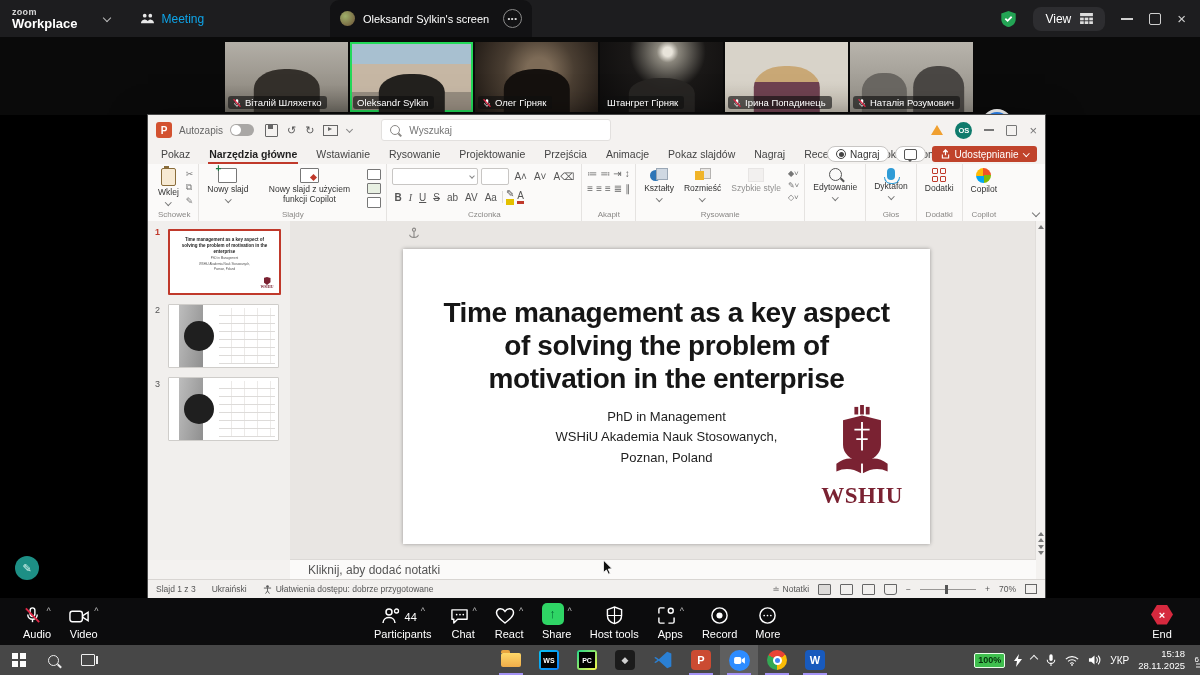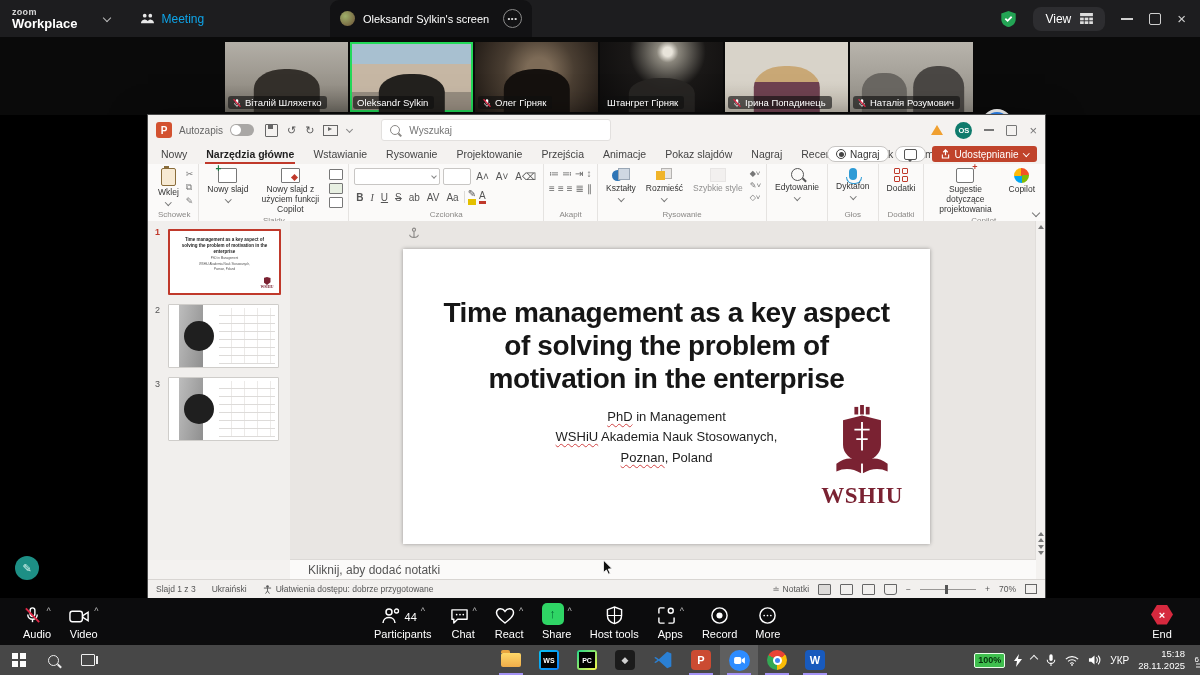--- a/index.html
+++ b/index.html
@@ -116,21 +116,21 @@
   .band{position:absolute;left:10px;top:0;width:24px;height:100%;background:linear-gradient(100deg,#bdbdbd,#8f8f8f)}
   .circ{position:absolute;left:15px;top:16px;width:30px;height:30px;border-radius:50%;background:#1f1f1f}
   .tbl{position:absolute;left:50px;right:3px;top:3px;bottom:3px;
     background:repeating-linear-gradient(180deg,transparent 0 7px,#dddbd9 7px 8px),
                repeating-linear-gradient(90deg,transparent 0 12px,#eceae8 12px 13px)}
   
   #editor{position:absolute;left:142px;top:106px;right:9px;bottom:38px;background:#e9e6e3}
   #slide{position:absolute;left:113px;top:28px;width:527px;height:295px;background:#fff;box-shadow:0 0 4px rgba(0,0,0,.35)}
   #stitle{margin:48px 30px 0;text-align:center;font-size:28px;font-weight:600;color:#161616;line-height:1.17;letter-spacing:-.4px}
   #ssub{margin-top:12px;text-align:center;font-size:13px;color:#1e1e1e;line-height:1.55}
-  .wavy{text-decoration:underline;text-decoration-style:wavy;text-decoration-color:#d04343;text-decoration-thickness:1px;text-underline-offset:2px}
+  .wavy{text-decoration-style:wavy;text-decoration-color:#d04343;text-decoration-thickness:1px;text-underline-offset:2px}
   #slogo{position:absolute;right:22px;top:156px;width:92px;text-align:center}
   #slogo .word{font-family:"Liberation Serif",serif;font-weight:bold;font-size:23px;color:#7a2232;letter-spacing:.5px;margin-top:2px}
   #anchor{position:absolute;left:118px;top:6px;color:#8a8886}
   #vscroll{position:absolute;right:0;top:106px;width:9px;bottom:38px;background:#f3f1ef;border-left:1px solid #e0ddda}
   .tri{width:0;height:0;border-left:3px solid transparent;border-right:3px solid transparent;margin:3px auto}
   .tri.up{border-bottom:4px solid #777}
   .tri.dn{border-top:4px solid #777}
   #notes{position:absolute;left:142px;right:9px;bottom:18px;height:20px;background:#fbfaf9;border-top:1px solid #dcd9d6;display:flex;align-items:center;padding-left:18px;font-size:12px;color:#555}
   #sbar{position:absolute;left:0;right:0;bottom:0;height:18px;background:#f2f0ee;border-top:1px solid #d8d5d2;display:flex;align-items:center;font-size:8.5px;color:#555;padding:0 8px;gap:16px}
   .sb-right{margin-left:auto;display:flex;align-items:center;gap:9px}
@@ -314,21 +314,21 @@
     <div class="pt-right">
       <span class="warn"></span>
       <span class="ava-os">OS</span>
       <span style="width:10px;height:1.5px;background:#777;display:inline-block"></span>
       <span class="pwmax"></span>
       <span style="font-size:13px;color:#777">×</span>
     </div>
   </div>
 
   <div id="ptabs">
-    <span class="rtab">Nowy</span>
+    <span class="rtab">Pokaz</span>
     <span class="rtab active">Narzędzia główne</span>
     <span class="rtab">Wstawianie</span>
     <span class="rtab">Rysowanie</span>
     <span class="rtab">Projektowanie</span>
     <span class="rtab">Przejścia</span>
     <span class="rtab">Animacje</span>
     <span class="rtab">Pokaz slajdów</span>
     <span class="rtab">Nagraj</span>
     <span class="rtab">Recenzja</span>
     <span class="rtab">Widok</span>
@@ -498,24 +498,20 @@
               <span></span>
             </span>
           <span>Dodatki</span>
         </div>
       </div>
       <div class="glabel">Dodatki</div>
     </div>
 
     <div class="rg" style="border-right:0">
       <div class="grow">
-        <div class="bigbtn" style="max-width:96px;white-space:normal">
-          <span class="dsg"></span>
-          <span>Sugestie dotyczące projektowania</span>
-        </div>
         <div class="bigbtn">
           <span class="copi"></span>
           <span>Copilot</span>
         </div>
       </div>
       <div class="glabel">Copilot</div>
     </div>
     <span class="rib-collapse chv"></span>
   </div>
 

